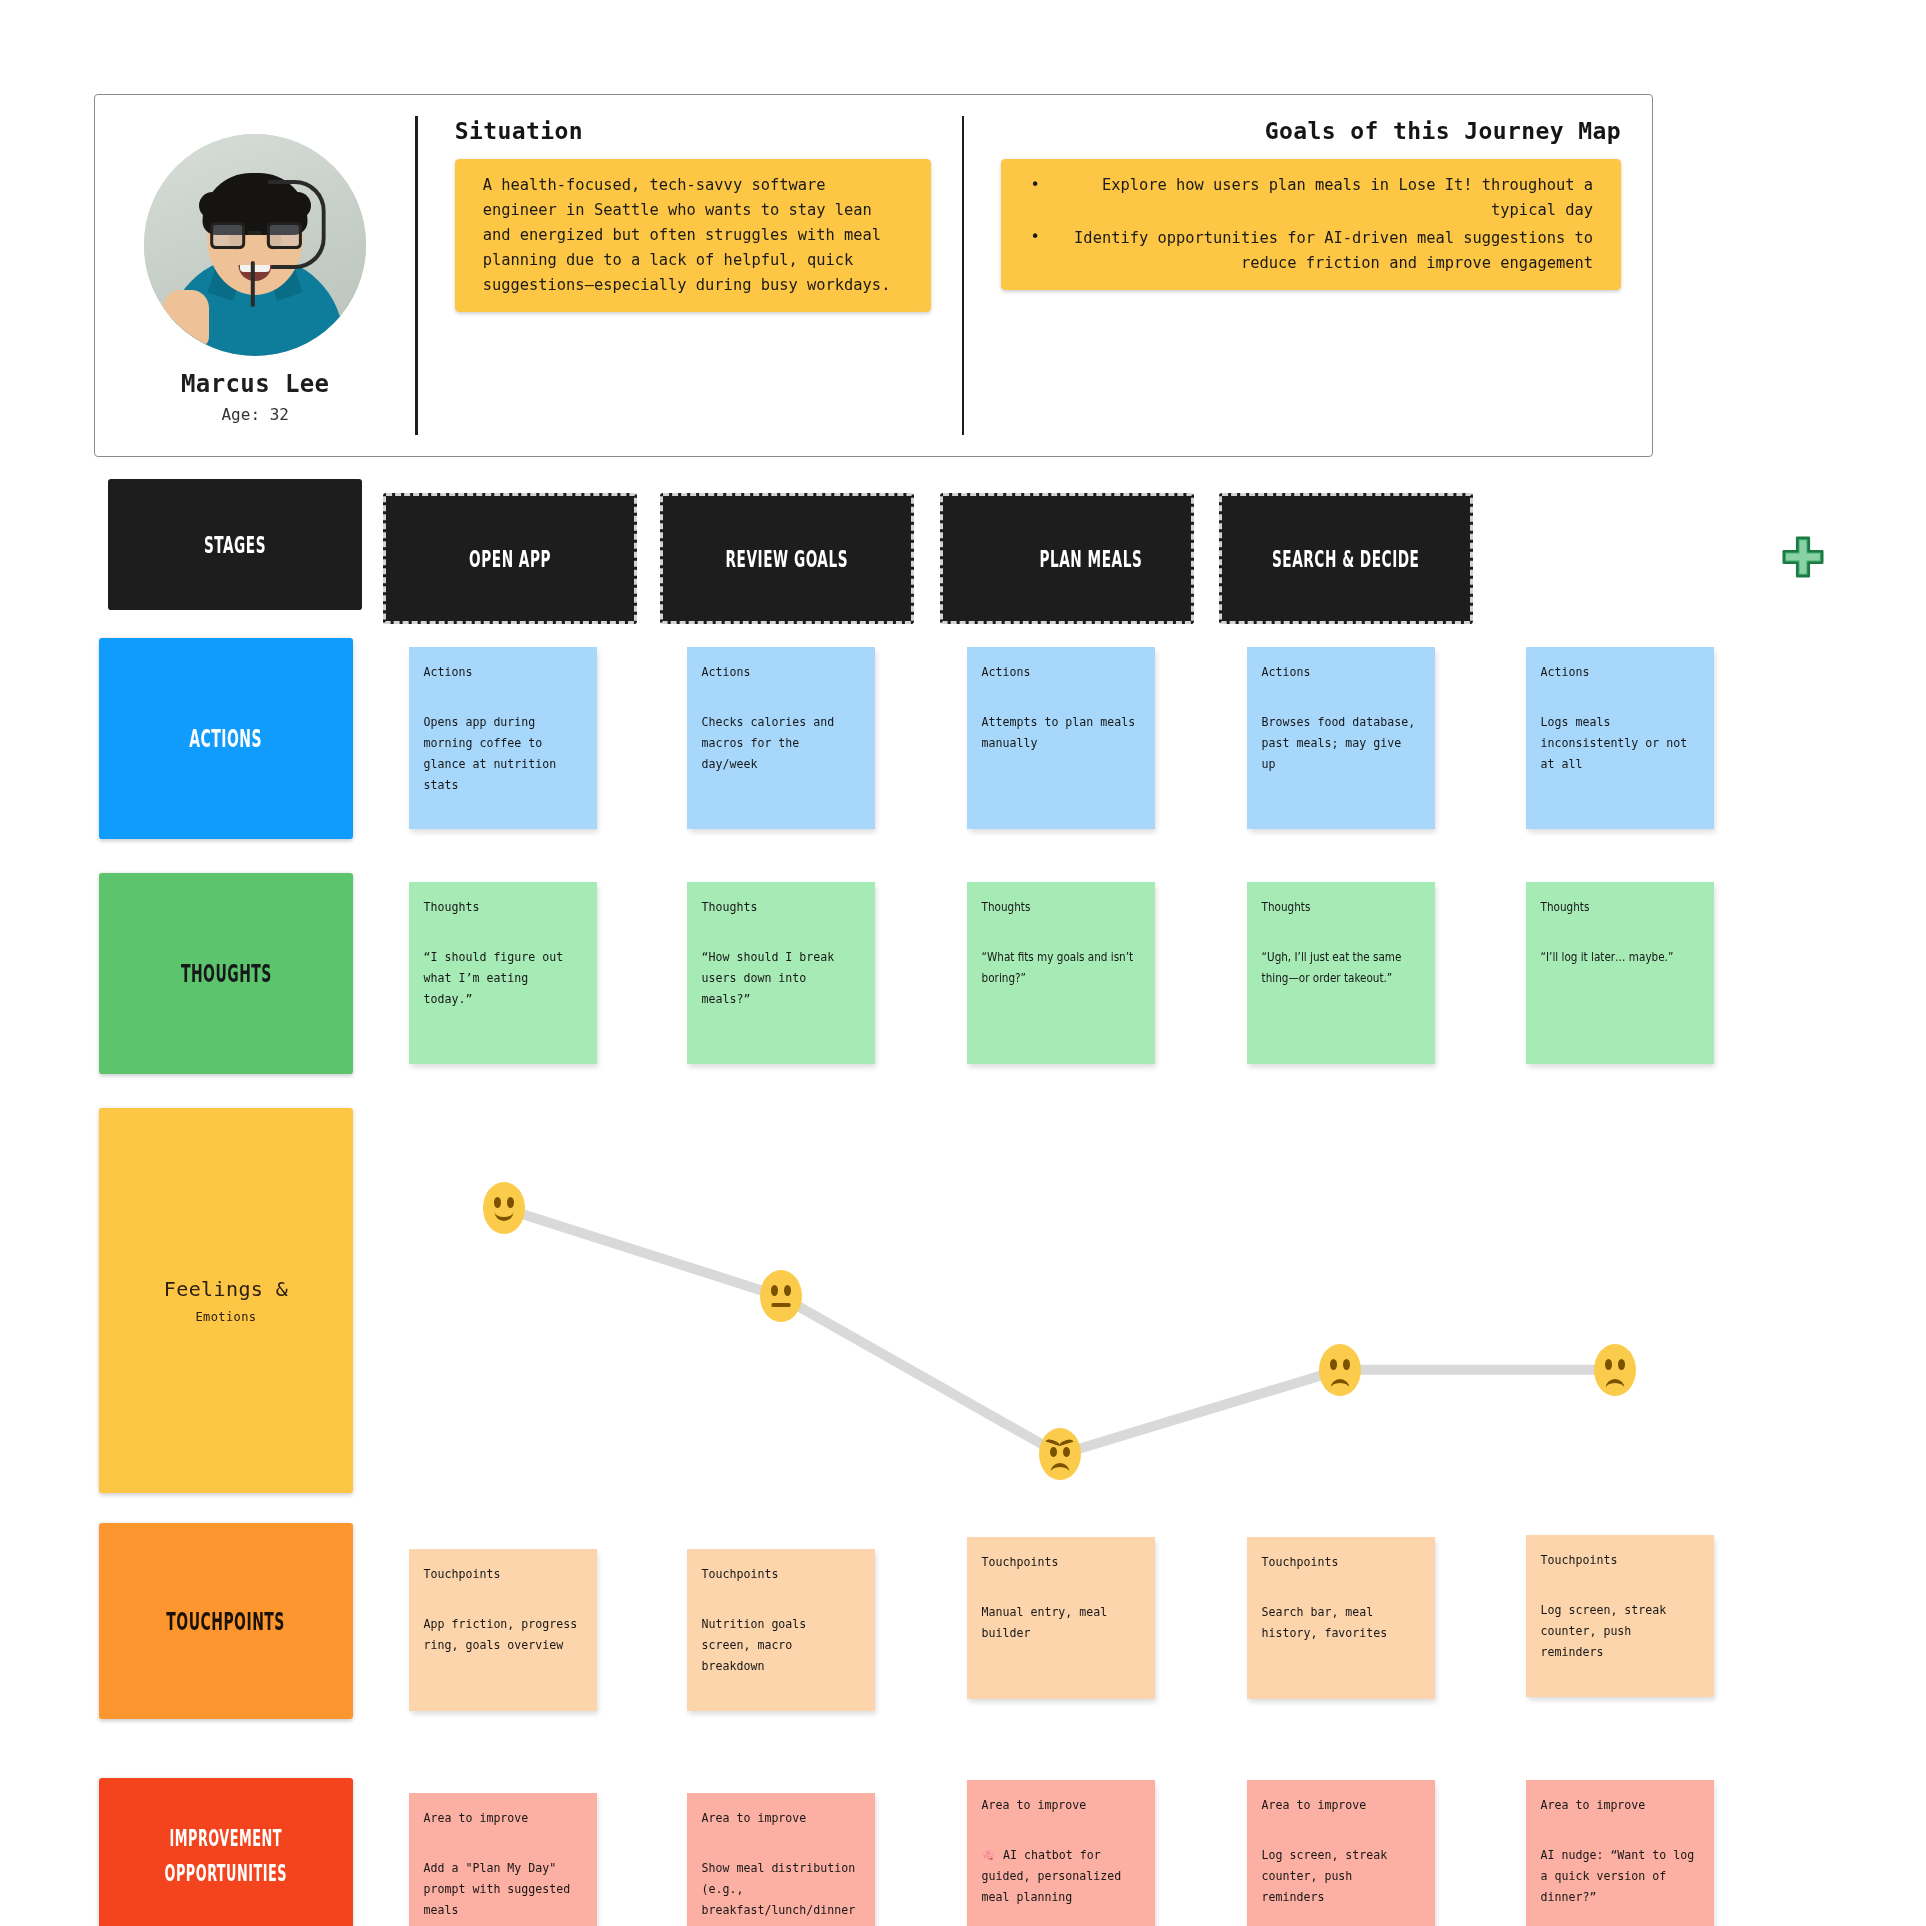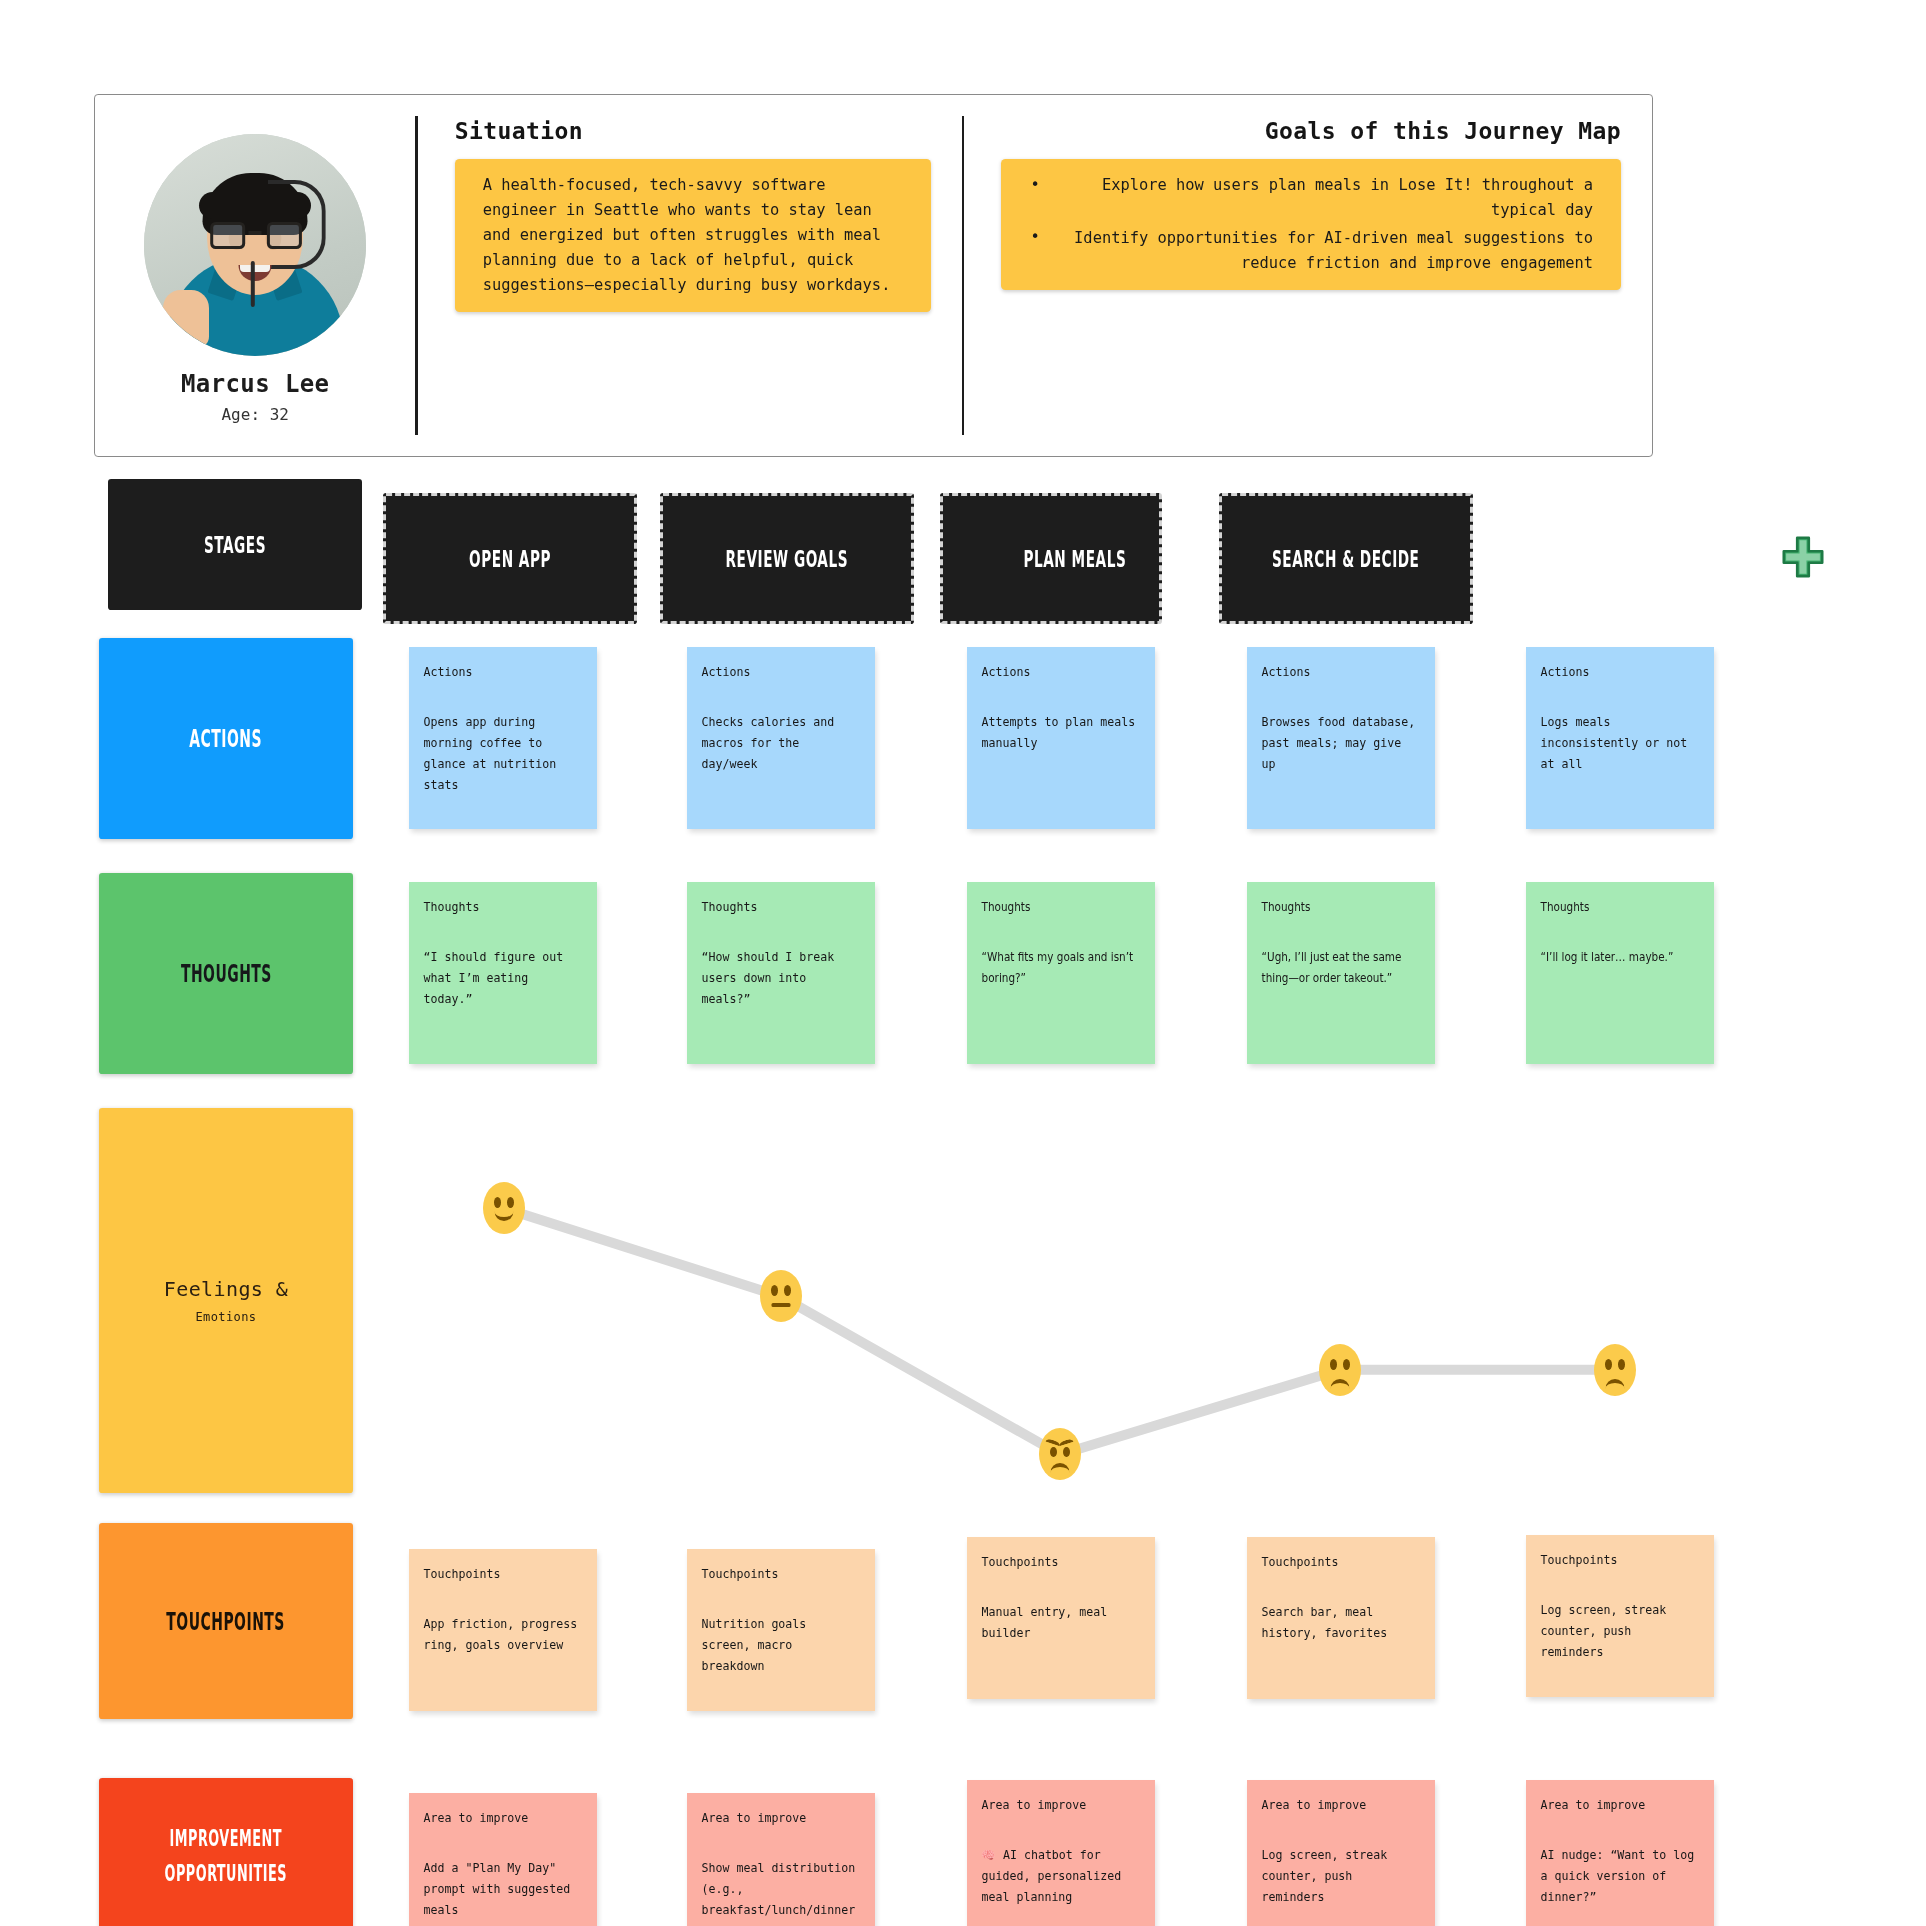--- a/index.html
+++ b/index.html
@@ -224,21 +224,21 @@
   <div class="stage-hdr stages-label" style="left:99px; top:479px; width:254px;margin-left:9px;">
     <span class="lbl">STAGES</span>
   </div>
 
   <div class="stage-hdr dashed" style="left:383px; top:493px; width:254px;">
     <span class="lbl">OPEN APP</span>
   </div>
   <div class="stage-hdr dashed" style="left:660px; top:493px; width:254px;">
     <span class="lbl">REVIEW GOALS</span>
   </div>
-  <div class="stage-hdr dashed" style="left:940px; top:493px; width:222px;padding-left:47px;">
+  <div class="stage-hdr dashed" style="left:940px; top:493px; width:254px;padding-left:47px;">
     <span class="lbl">PLAN MEALS</span>
   </div>
   <div class="stage-hdr dashed" style="left:1219px; top:493px; width:254px;">
     <span class="lbl">SEARCH &amp; DECIDE</span>
   </div>
 
   <svg class="plus-icon" style="left:1780px; top:534px;" width="46" height="46" viewBox="0 0 24 24">
     <path d="M9 2h6v7h7v6h-7v7H9v-7H2V9h7z" fill="#41b06e" stroke="#1e7a45" stroke-width="1.4" stroke-linejoin="round"></path>
     <path d="M10.2 3.2h3.6v7h7v3.6h-7v7h-3.6v-7h-7v-3.6h7z" fill="#c9edd6" opacity=".55"></path>
   </svg>

